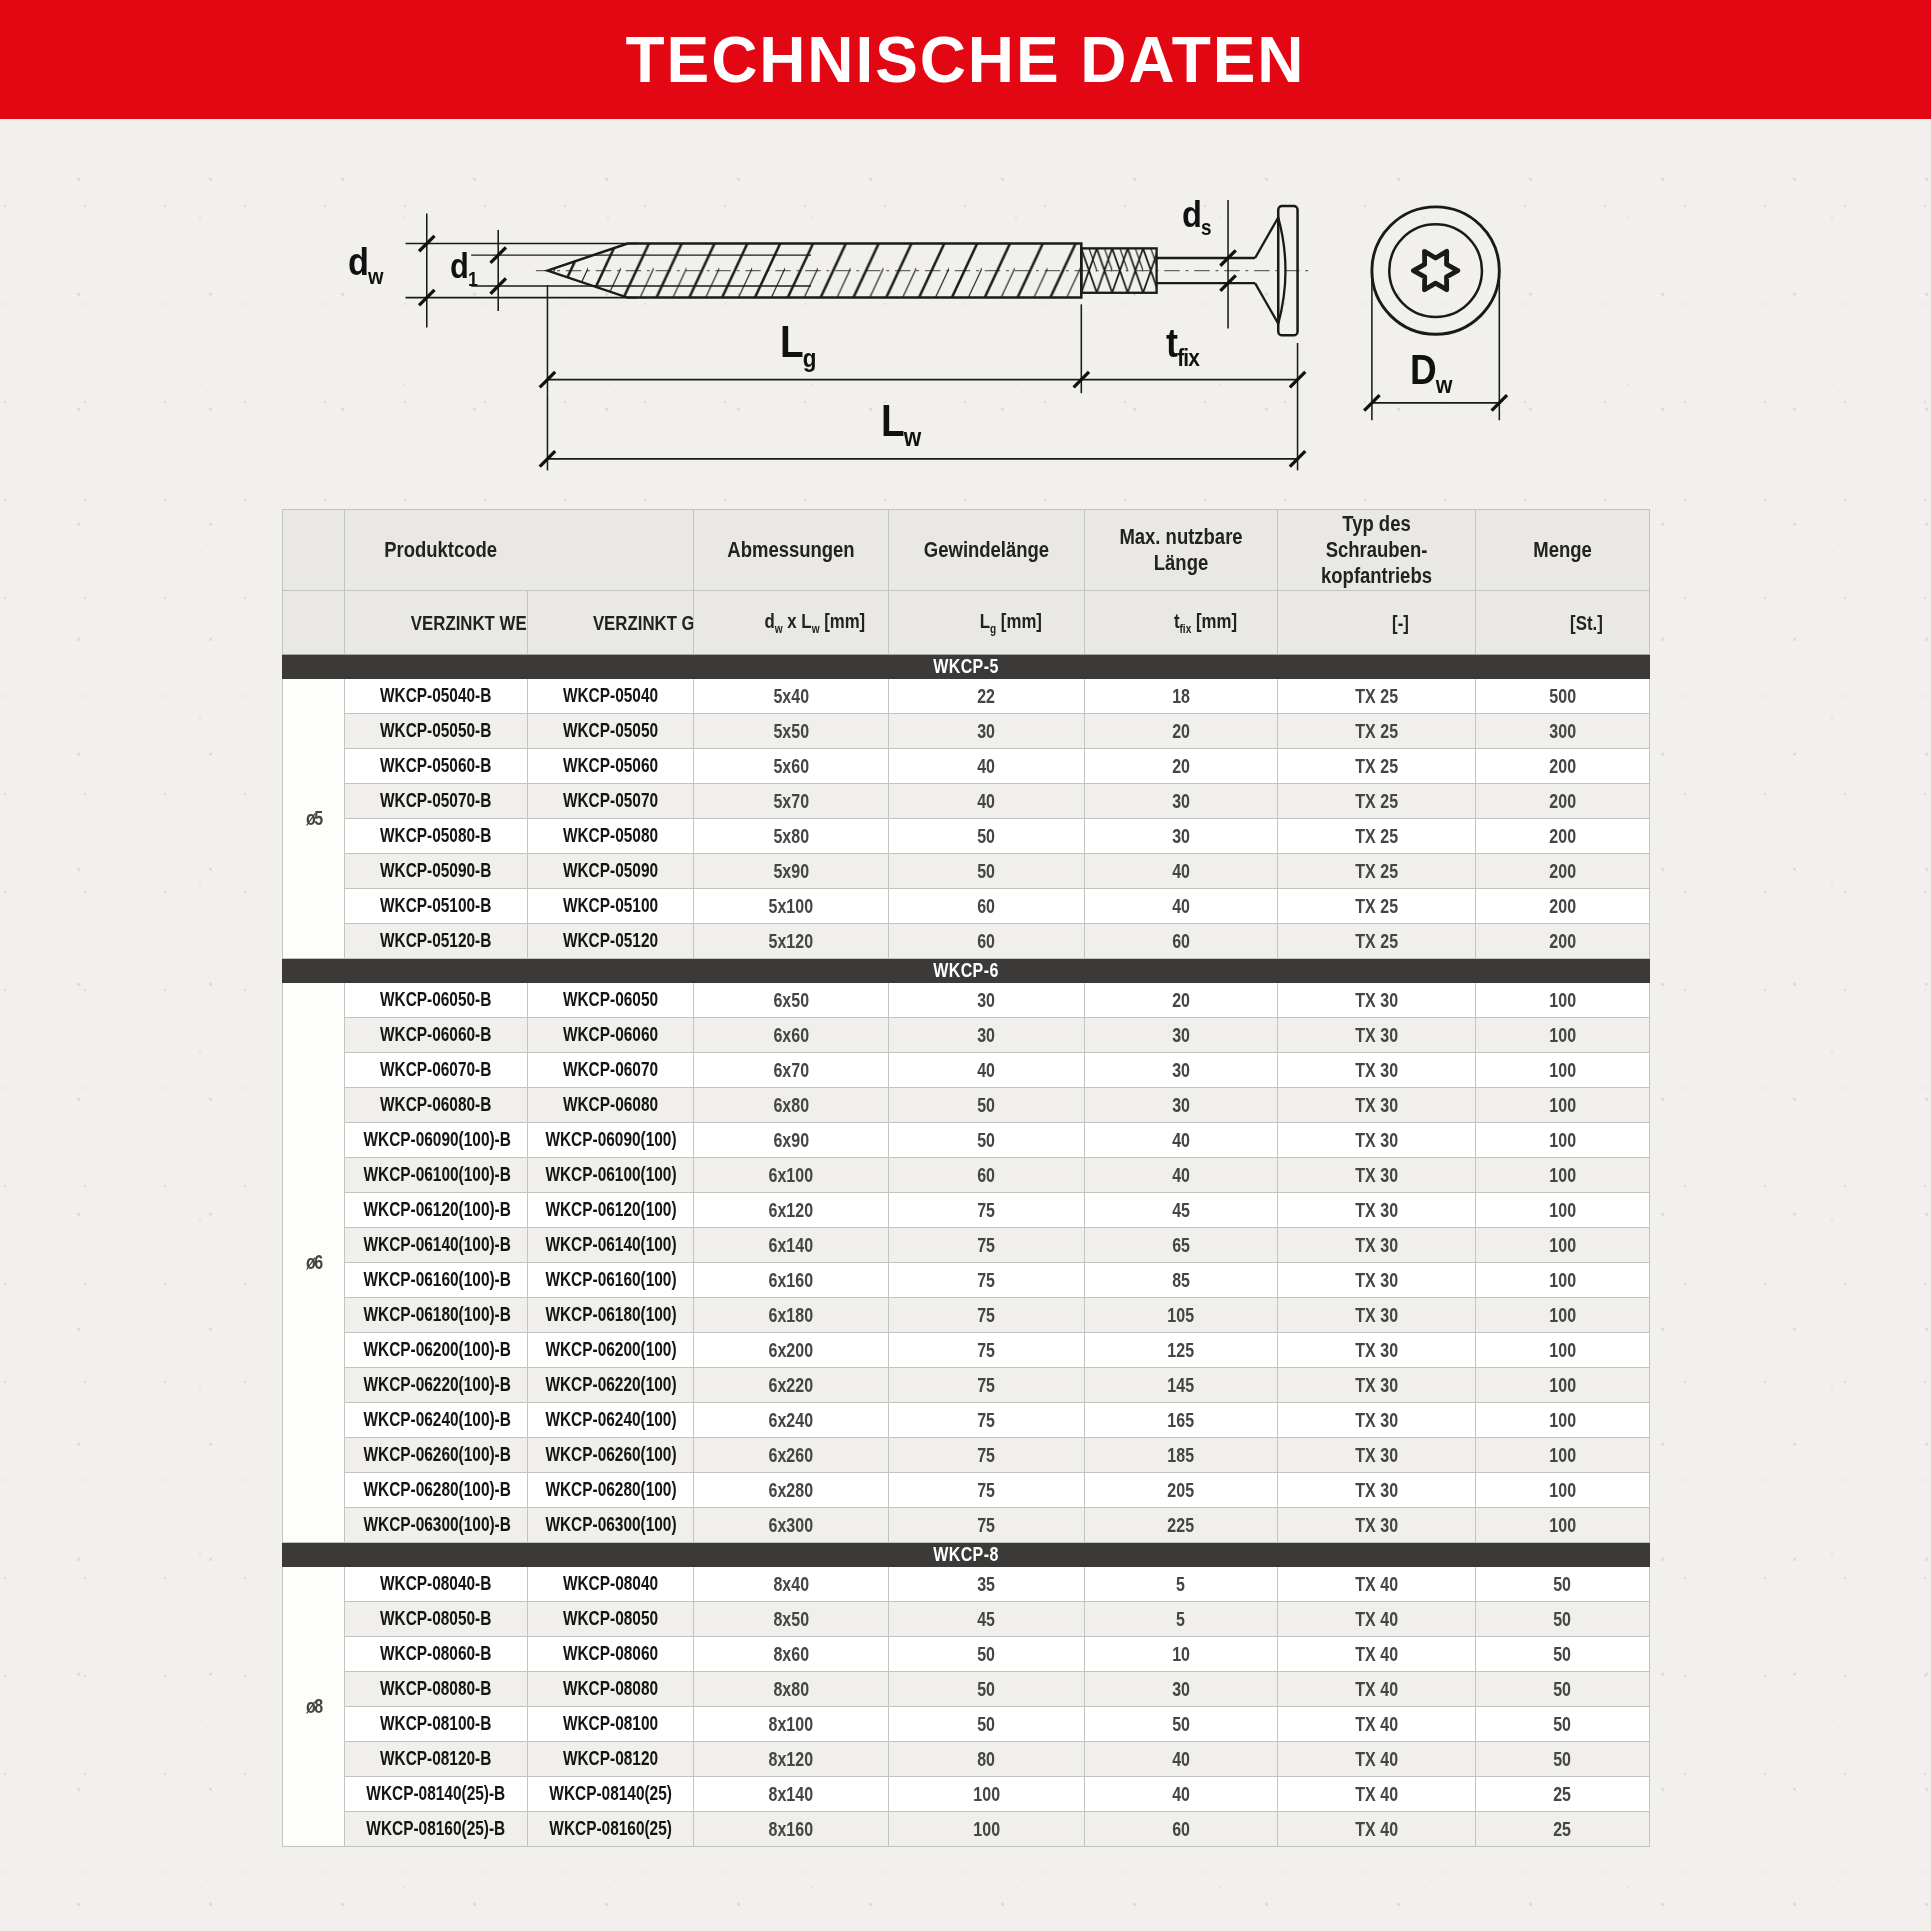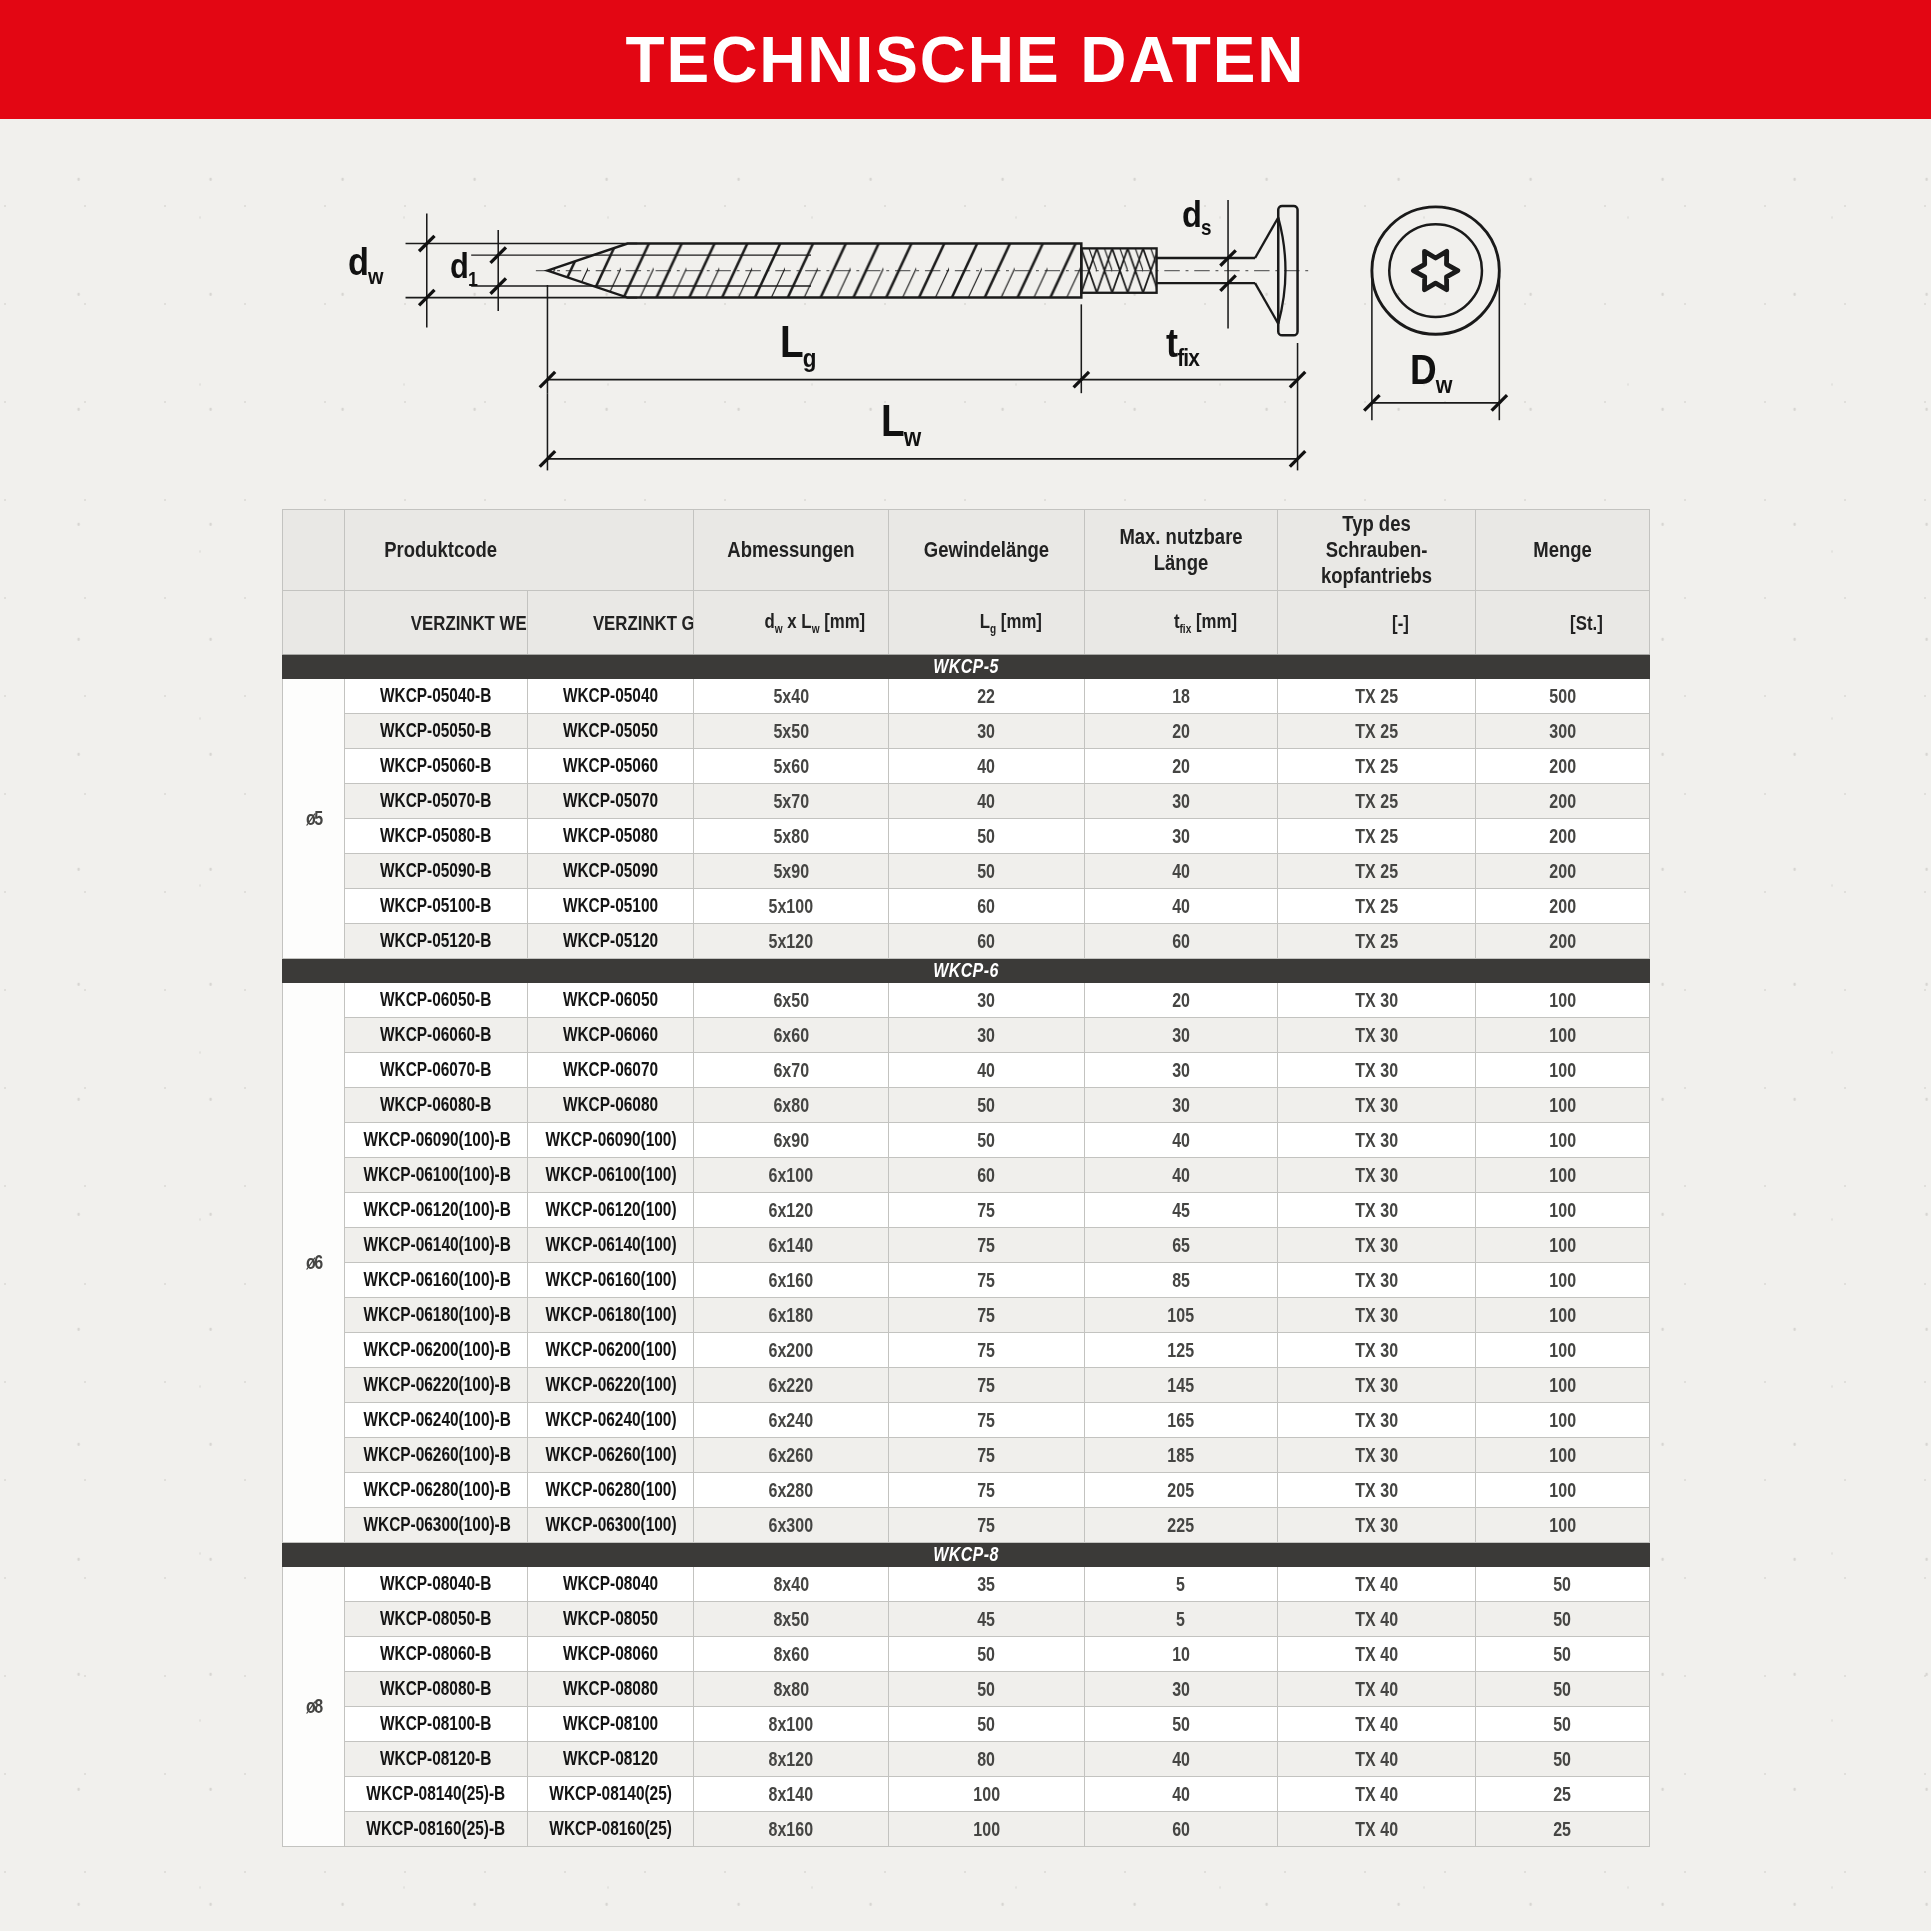--- a/index.html
+++ b/index.html
@@ -52,21 +52,21 @@
     font-weight:700;overflow:hidden;
   }
   .cnd{display:inline-block;transform:scaleX(.8);transform-origin:center;white-space:nowrap;}
   .cndb{display:block;transform:scaleX(.84);transform-origin:center;}
   tr.hrow1 th{height:81px;background:var(--headerBg);font-size:22px;color:#222;}
   tr.hrow2 th{height:64px;background:var(--headerBg);font-size:21px;color:#222;border-bottom:1.9px solid #a8a8a5;padding-left:48px;}
   tr.hrow1 th.pc .cndb{text-align:left;padding-left:13.5px;}
   th sub{font-size:60%;}
   tr.band-row td{
     height:16px;background:var(--band);color:#fff;font-size:20px;
-    border:1px solid var(--band);letter-spacing:0.5px;font-style:italic;
+    border:1px solid var(--band);letter-spacing:0.5px;
   }
   tr.data-row td{height:35px;font-size:20px;color:#454543;background:#fff;}
   tr.data-row.alt td{background:var(--rowAlt);}
   tr.data-row td.c0,tr.data-row td.c1{color:#141414;font-size:19.3px;}
   td.group-cell{
     background:#fdfdfc !important;font-size:46px;font-weight:800;color:#0d0d0d;
     letter-spacing:-1.9px;
     margin-top:16px;
   }
 </style>

